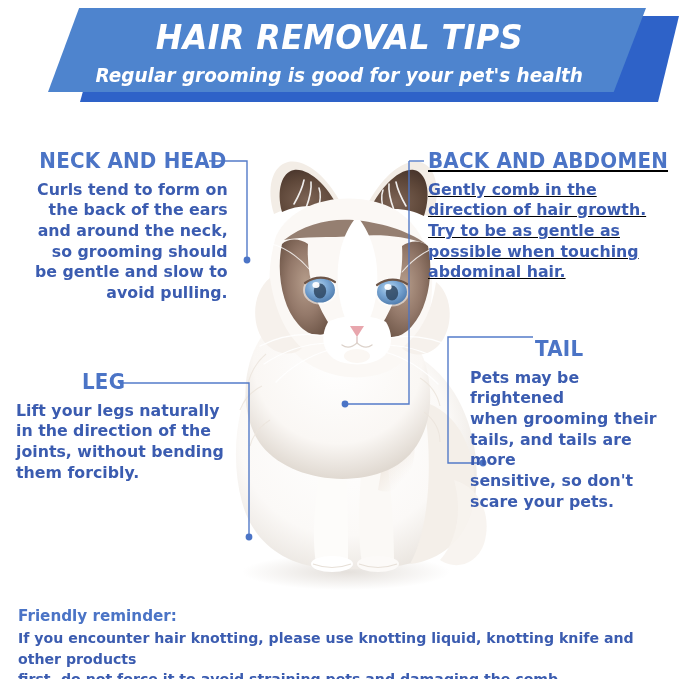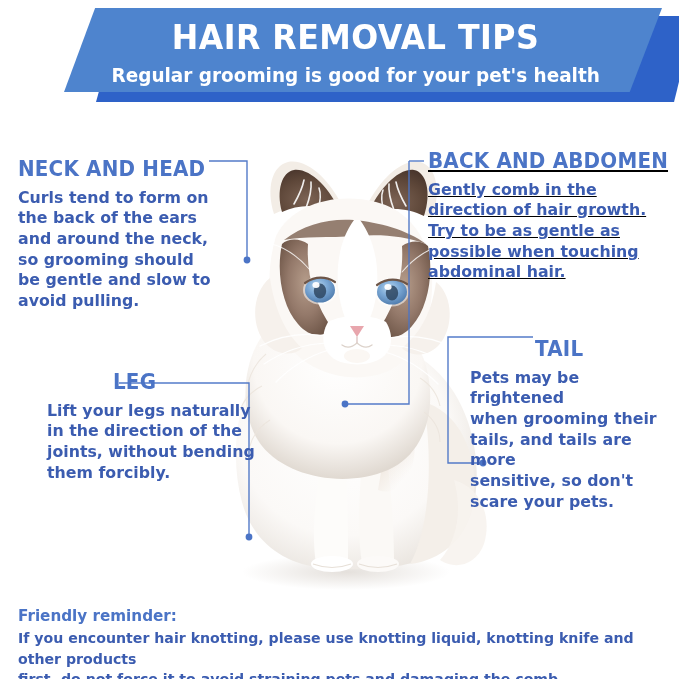--- a/index.html
+++ b/index.html
@@ -7,21 +7,21 @@
   html, body { background:#ffffff; }
   body {
     width:679px; height:679px;
     position:relative; overflow:hidden;
     font-family:"Liberation Sans", sans-serif;
     background:#ffffff;
   }
 
   
   #banner {
-    position:absolute; left:16px; top:8px; width:553px; height:92px;
+    position:absolute; left:0; top:8px; width:553px; height:92px;font-style:italic;
   }
   .band-back {
     position:absolute; left:80px; top:8px; width:599px; height:86px;
     background:#2e62c8;
     -webkit-clip-path: polygon(4.0% 0%, 100% 0%, 96.5% 100%, 0% 100%);
     clip-path: polygon(4.0% 0%, 100% 0%, 96.5% 100%, 0% 100%);
   }
   .band-front {
     position:absolute; left:48px; top:0px; width:598px; height:84px;
     background:#4e84ce;
@@ -61,23 +61,23 @@
     transform:scaleX(0.97); transform-origin:left center;
   }
   .callout-body {
     font-family:"DejaVu Sans", sans-serif;
     font-weight:bold; font-size:16.2px; color:#3b5cb0;
     line-height:1.28; margin-top:7px;
     white-space:pre-line;
     transform:scaleX(0.975); transform-origin:left top;
   }
 
-  #callout-neck   { left:18px;  top:158px; width:215px; }
+  #callout-neck   { left:18px;  top:150px; width:215px;text-align:right; }
   #callout-back   { left:428px; top:150px; width:248px;text-decoration:underline; }
-  #callout-leg    { left:16px;  top:371px; width:220px;margin-left:31px; }
+  #callout-leg    { left:16px;  top:371px; width:220px; }
   #callout-tail   { left:470px; top:338px; width:205px; }
   #callout-leg .callout-title  { margin-left:66px; }
   #callout-tail .callout-title { margin-left:65px; }
 
   
   #leaders { position:absolute; left:0; top:0; width:679px; height:679px; pointer-events:none; }
 
   
   #footer { position:absolute; left:18px; top:606px; width:645px; }
   #footer-title {

